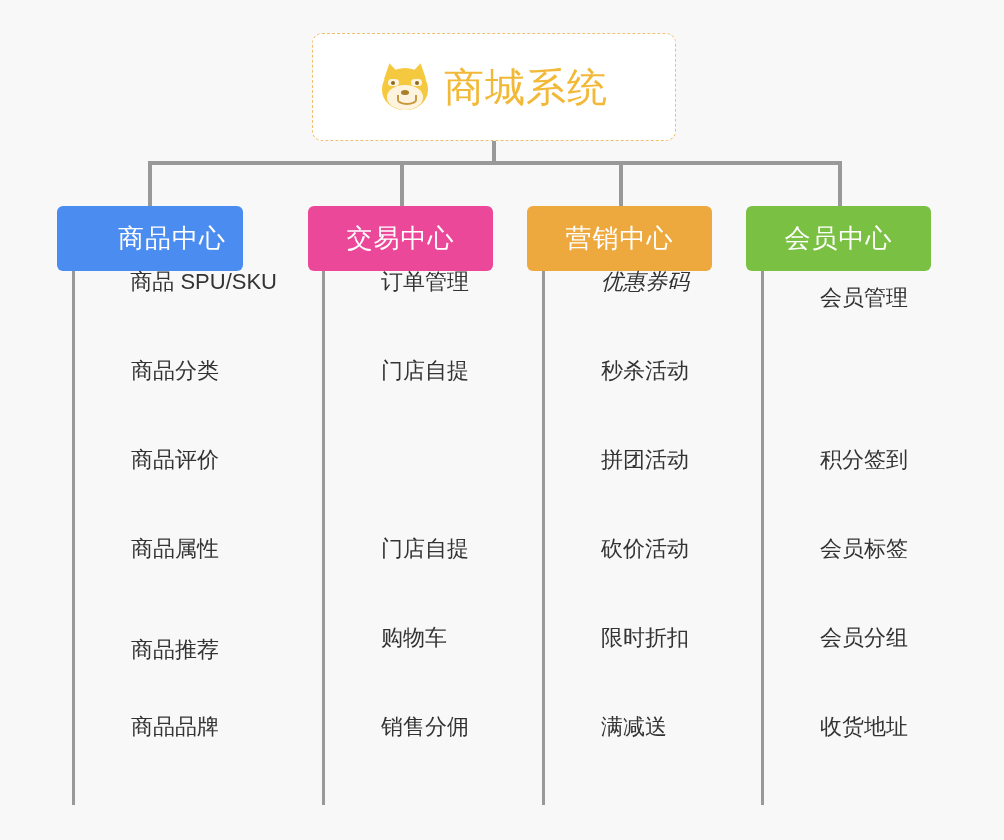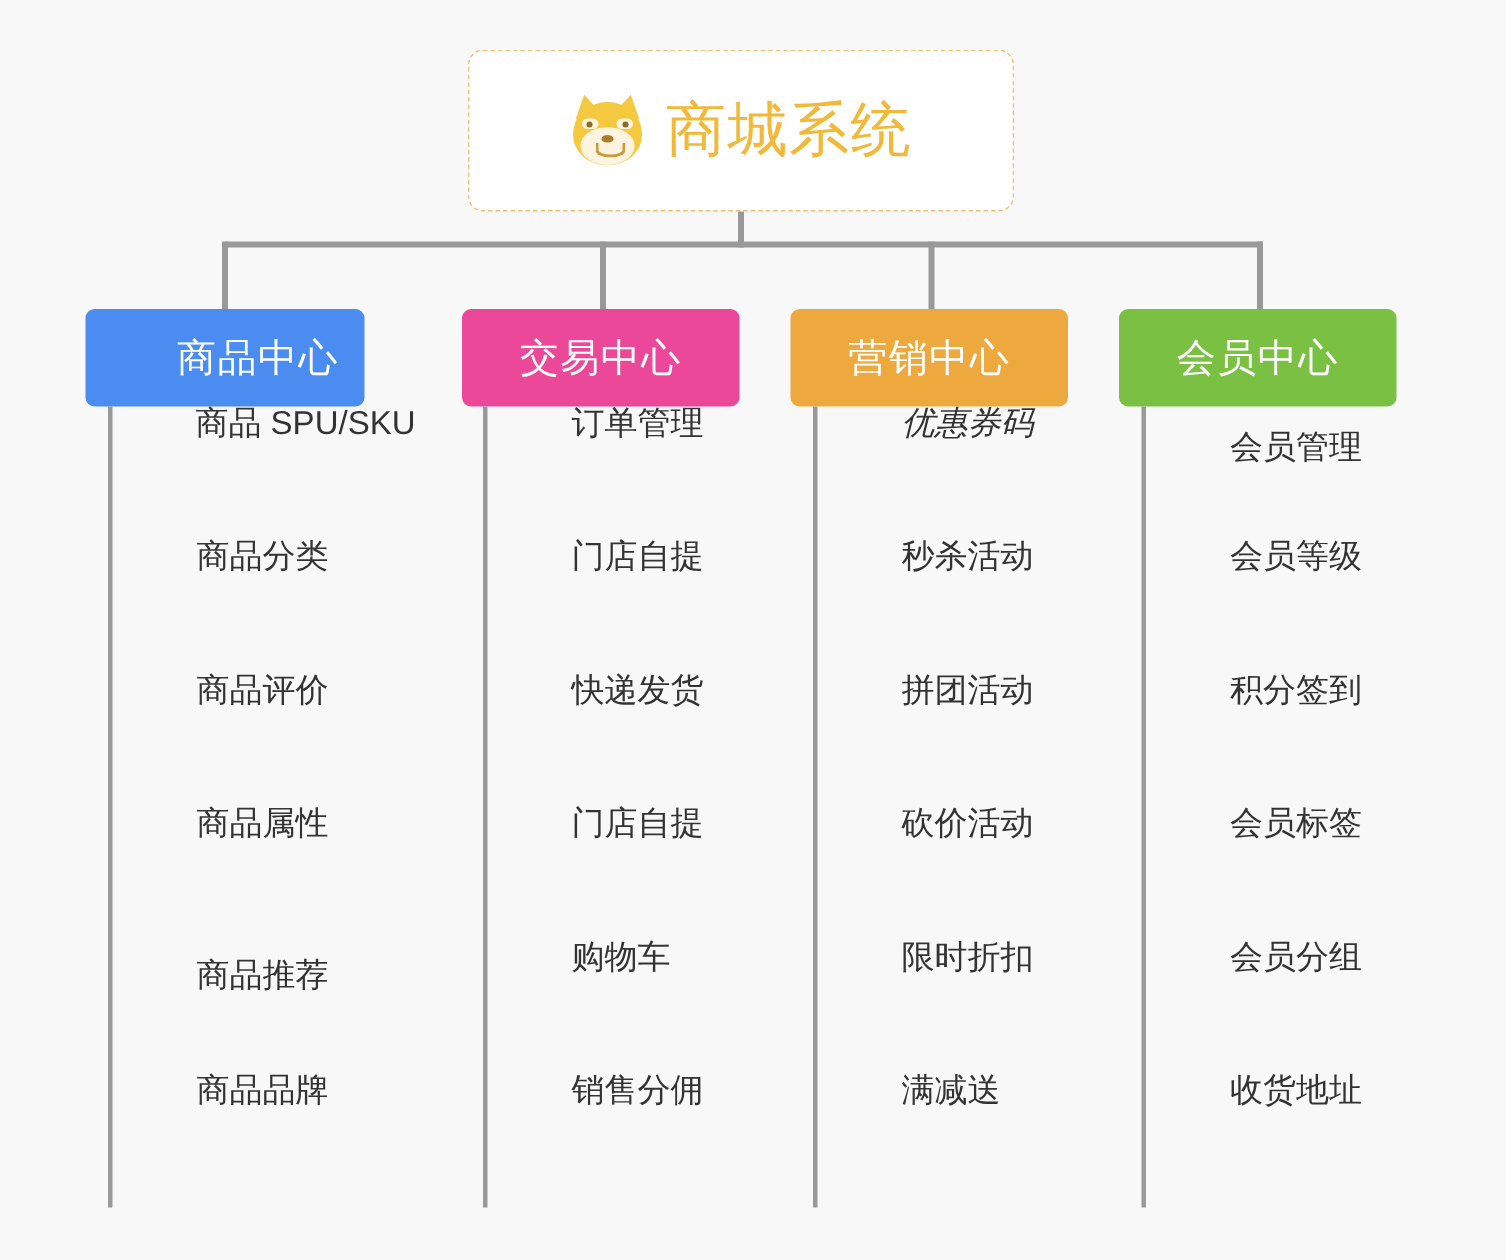--- a/index.html
+++ b/index.html
@@ -240,21 +240,20 @@
         <div class="leaf-rail" style="height: 534px; background: rgb(153, 153, 153);"></div>
         <div class="leaf-item" style="top: 0px; width: 152px;">
           <div class="leaf-label">订单管理</div>
           <div class="leaf-underline"></div>
         </div>
         <div class="leaf-item" style="top: 89px; width: 152px;">
           <div class="leaf-label">门店自提</div>
           <div class="leaf-underline"></div>
         </div>
         <div class="leaf-item" style="top: 178px; width: 152px;">
-          <div class="leaf-label">快递发货</div>
           <div class="leaf-underline"></div>
         </div>
         <div class="leaf-item" style="top: 267px; width: 152px;">
           <div class="leaf-label">门店自提</div>
           <div class="leaf-underline"></div>
         </div>
         <div class="leaf-item" style="top: 356px; width: 130px;">
           <div class="leaf-label">购物车</div>
           <div class="leaf-underline"></div>
         </div>
@@ -296,21 +295,20 @@
       <div class="cat-box" style="left: 746px; width: 185px; background: rgb(122, 193, 67);">
         <span>会员中心</span>
       </div>
       <div class="leaf-col" style="left: 761px;">
         <div class="leaf-rail" style="height: 534px; background: rgb(153, 153, 153);"></div>
         <div class="leaf-item" style="top: 16px; width: 152px;">
           <div class="leaf-label">会员管理</div>
           <div class="leaf-underline"></div>
         </div>
         <div class="leaf-item" style="top: 89px; width: 152px;">
-          <div class="leaf-label">会员等级</div>
           <div class="leaf-underline"></div>
         </div>
         <div class="leaf-item" style="top: 178px; width: 152px;">
           <div class="leaf-label">积分签到</div>
           <div class="leaf-underline"></div>
         </div>
         <div class="leaf-item" style="top: 267px; width: 152px;">
           <div class="leaf-label">会员标签</div>
           <div class="leaf-underline"></div>
         </div>

